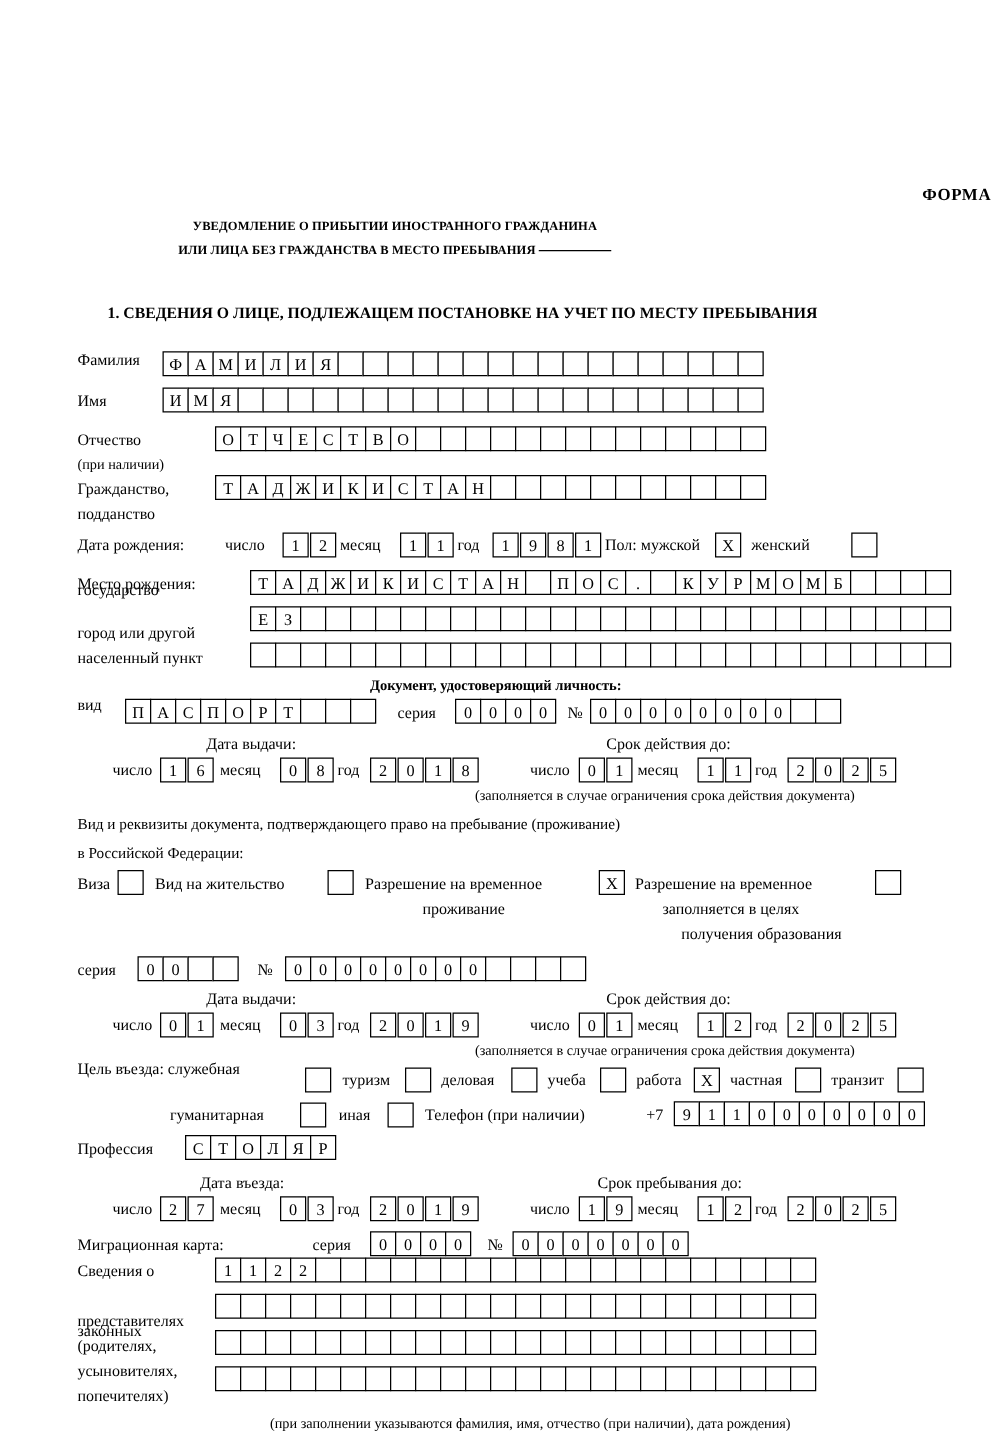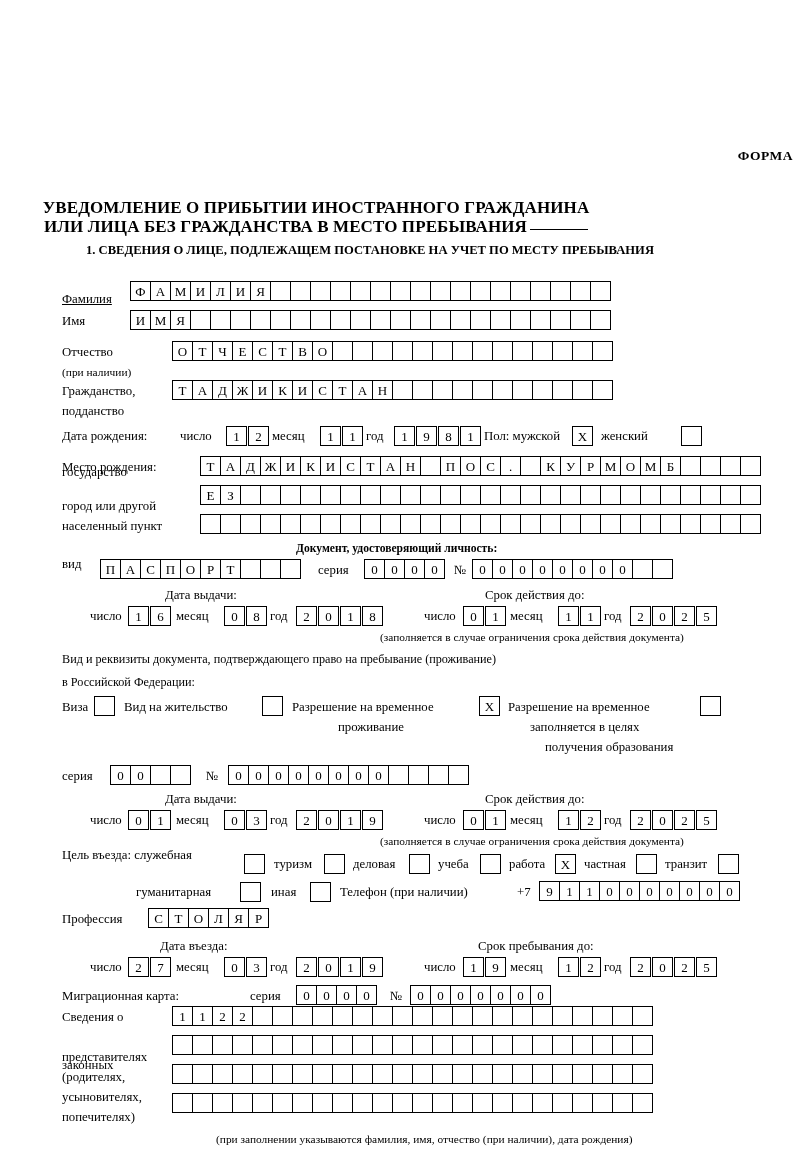--- a/index.html
+++ b/index.html
@@ -18,22 +18,22 @@
     position:absolute;left:613px;top:38px;width:180px;
     font-size:12.5px;line-height:16px;
   }
   .hdr .small{font-size:11.5px;line-height:15px;margin-top:9px;}
   .forma{
     position:absolute;right:7px;top:148px;
     font-weight:bold;font-size:13.5px;letter-spacing:.5px;
   }
 
   .title{
-    position:absolute;left:0;top:198px;width:632px;
-    text-align:center;font-weight:bold;font-size:17px;line-height:19px;
+    position:absolute;left:0;top:172px;width:632px;
+    text-align:center;font-weight:bold;font-size:10px;line-height:19px;
     letter-spacing:.1px;
   }
   .title .rule{
     display:inline-block;width:58px;border-bottom:1px solid #000;
     vertical-align:2px;margin-left:3px;
   }
   .section1{
     position:absolute;left:0;top:243px;width:740px;
     text-align:center;font-weight:bold;font-size:12.6px;
   }
@@ -68,21 +68,21 @@
 <div class="page">
 
   <div class="forma">ФОРМА</div>
 
   <div class="title">
     <div>УВЕДОМЛЕНИЕ О ПРИБЫТИИ ИНОСТРАННОГО ГРАЖДАНИНА</div>
     <div><span>ИЛИ ЛИЦА БЕЗ ГРАЖДАНСТВА В МЕСТО ПРЕБЫВАНИЯ</span><span class="rule"></span></div>
   </div>
   <div class="section1">1. СВЕДЕНИЯ О ЛИЦЕ, ПОДЛЕЖАЩЕМ ПОСТАНОВКЕ НА УЧЕТ ПО МЕСТУ ПРЕБЫВАНИЯ</div>
 
-  <div class="lbl" style="left:62px;top:291px;text-decoration:underline;">Фамилия</div>
+  <div class="lbl" style="left:62px;top:280px;">Фамилия</div>
   <div class="cells" id="g-surname" style="left:130px;top:281px;">
       <div class="c">Ф</div>
       <div class="c">А</div>
       <div class="c">М</div>
       <div class="c">И</div>
       <div class="c">Л</div>
       <div class="c">И</div>
       <div class="c">Я</div>
       <div class="c"></div>
       <div class="c"></div>

